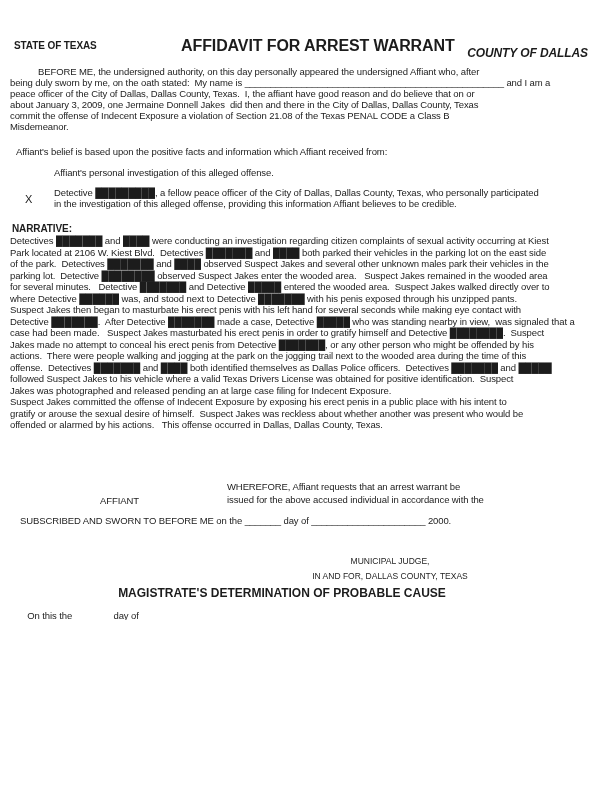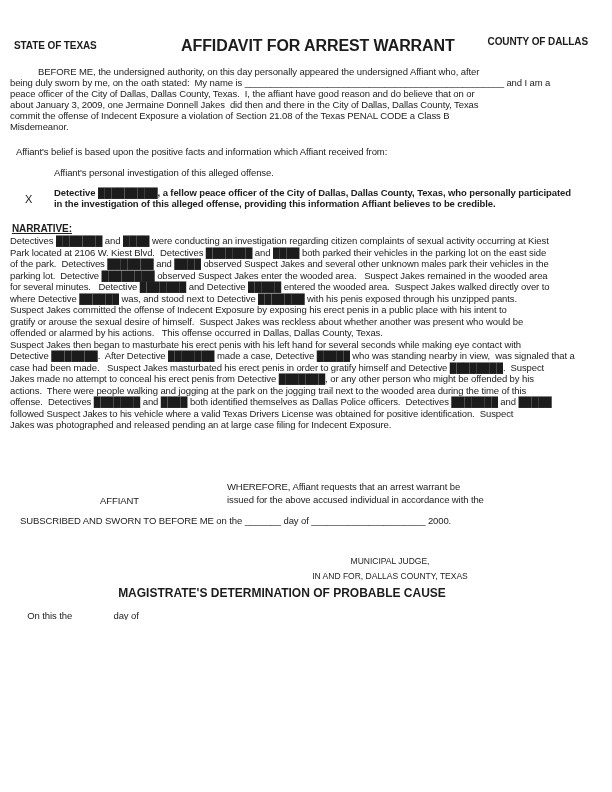--- a/index.html
+++ b/index.html
@@ -7,30 +7,30 @@
     position:relative;width:612px;height:620px;background:#ffffff;overflow:hidden;
     font-family:"Liberation Sans","DejaVu Sans",sans-serif;
     color:#1c1c1c;font-size:9.5px;line-height:11px;letter-spacing:-0.1px;
   }
   .abs{position:absolute;}
   .pre{white-space:pre;}
   .b{font-weight:bold;}
   
   .hdr-state{top:40px;left:14px;font-size:10px;}
   .hdr-title{top:40px;left:181px;font-size:16px;}
-  .hdr-county{top:36px;right:24px;font-size:10px;}
+  .hdr-county{top:48px;right:24px;font-size:12px;font-style:italic;}
   
   .intro{top:66px;left:10px;width:598px;text-indent:28px;}
   
   .belief-lead{top:146px;left:16px;}
   .belief-personal{top:167px;left:54px;}
   .x-mark{top:194px;left:25px;font-size:11px;line-height:11px;}
-  .belief-detective{top:188px;left:54px;line-height:10.5px;font-weight:bold;}
+  .belief-detective{top:188px;left:54px;line-height:10.5px;}
   
-  .narrative-h{top:223px;left:12px;font-size:10px;text-decoration:underline;}
+  .narrative-h{top:223px;left:12px;font-size:10px;}
   .narrative{top:235px;left:10px;width:600px;line-height:11.5px;}
   .narrative p{margin:0;white-space:pre;}
   
   .wherefore{top:480px;left:227px;line-height:13px;}
   .affiant{top:495px;left:100px;}
   .sworn{top:515px;left:20px;}
   .judge1{top:554px;left:295px;width:190px;text-align:center;font-size:8.5px;line-height:14.5px;letter-spacing:0;}
   .mag-heading{top:588px;left:2px;width:560px;text-align:center;font-size:12px;letter-spacing:0;}
   .mag-text{top:610px;left:22px;line-height:11.6px;text-align:right;}
   .judge2{top:639px;left:312px;width:180px;text-align:center;font-size:8.5px;line-height:11.8px;letter-spacing:0;}
@@ -59,31 +59,31 @@
 in the investigation of this alleged offense, providing this information Affiant believes to be credible.</div>
 
   <div class="abs narrative-h b">NARRATIVE:</div>
   <div class="abs narrative">
     <p>Detectives ███████ and ████ were conducting an investigation regarding citizen complaints of sexual activity occurring at Kiest
 Park located at 2106 W. Kiest Blvd.  Detectives ███████ and ████ both parked their vehicles in the parking lot on the east side
 of the park.  Detectives ███████ and ████ observed Suspect Jakes and several other unknown males park their vehicles in the
 parking lot.  Detective ████████ observed Suspect Jakes enter the wooded area.   Suspect Jakes remained in the wooded area
 for several minutes.   Detective ███████ and Detective █████ entered the wooded area.  Suspect Jakes walked directly over to
 where Detective ██████ was, and stood next to Detective ███████ with his penis exposed through his unzipped pants.</p>
-    <p>Suspect Jakes committed the offense of Indecent Exposure by exposing his erect penis in a public place with his intent to
-gratify or arouse the sexual desire of himself.  Suspect Jakes was reckless about whether another was present who would be
-offended or alarmed by his actions.   This offense occurred in Dallas, Dallas County, Texas.</p>
     <p>Suspect Jakes then began to masturbate his erect penis with his left hand for several seconds while making eye contact with
 Detective ███████.  After Detective ███████ made a case, Detective █████ who was standing nearby in view,  was signaled that a
 case had been made.   Suspect Jakes masturbated his erect penis in order to gratify himself and Detective ████████.  Suspect
 Jakes made no attempt to conceal his erect penis from Detective ███████, or any other person who might be offended by his
 actions.  There were people walking and jogging at the park on the jogging trail next to the wooded area during the time of this
 offense.  Detectives ███████ and ████ both identified themselves as Dallas Police officers.  Detectives ███████ and █████
 followed Suspect Jakes to his vehicle where a valid Texas Drivers License was obtained for positive identification.  Suspect
 Jakes was photographed and released pending an at large case filing for Indecent Exposure.</p>
+    <p>Suspect Jakes committed the offense of Indecent Exposure by exposing his erect penis in a public place with his intent to
+gratify or arouse the sexual desire of himself.  Suspect Jakes was reckless about whether another was present who would be
+offended or alarmed by his actions.   This offense occurred in Dallas, Dallas County, Texas.</p>
   </div>
 
   <div class="abs wherefore pre">WHEREFORE, Affiant requests that an arrest warrant be
 issued for the above accused individual in accordance with the</div>
   <div class="abs affiant">AFFIANT</div>
   <div class="abs sworn pre">SUBSCRIBED AND SWORN TO BEFORE ME on the _______ day of ______________________ 2000.</div>
 
   <div class="abs judge1">
     <div>MUNICIPAL JUDGE,</div>
     <div>IN AND FOR, DALLAS COUNTY, TEXAS</div>

